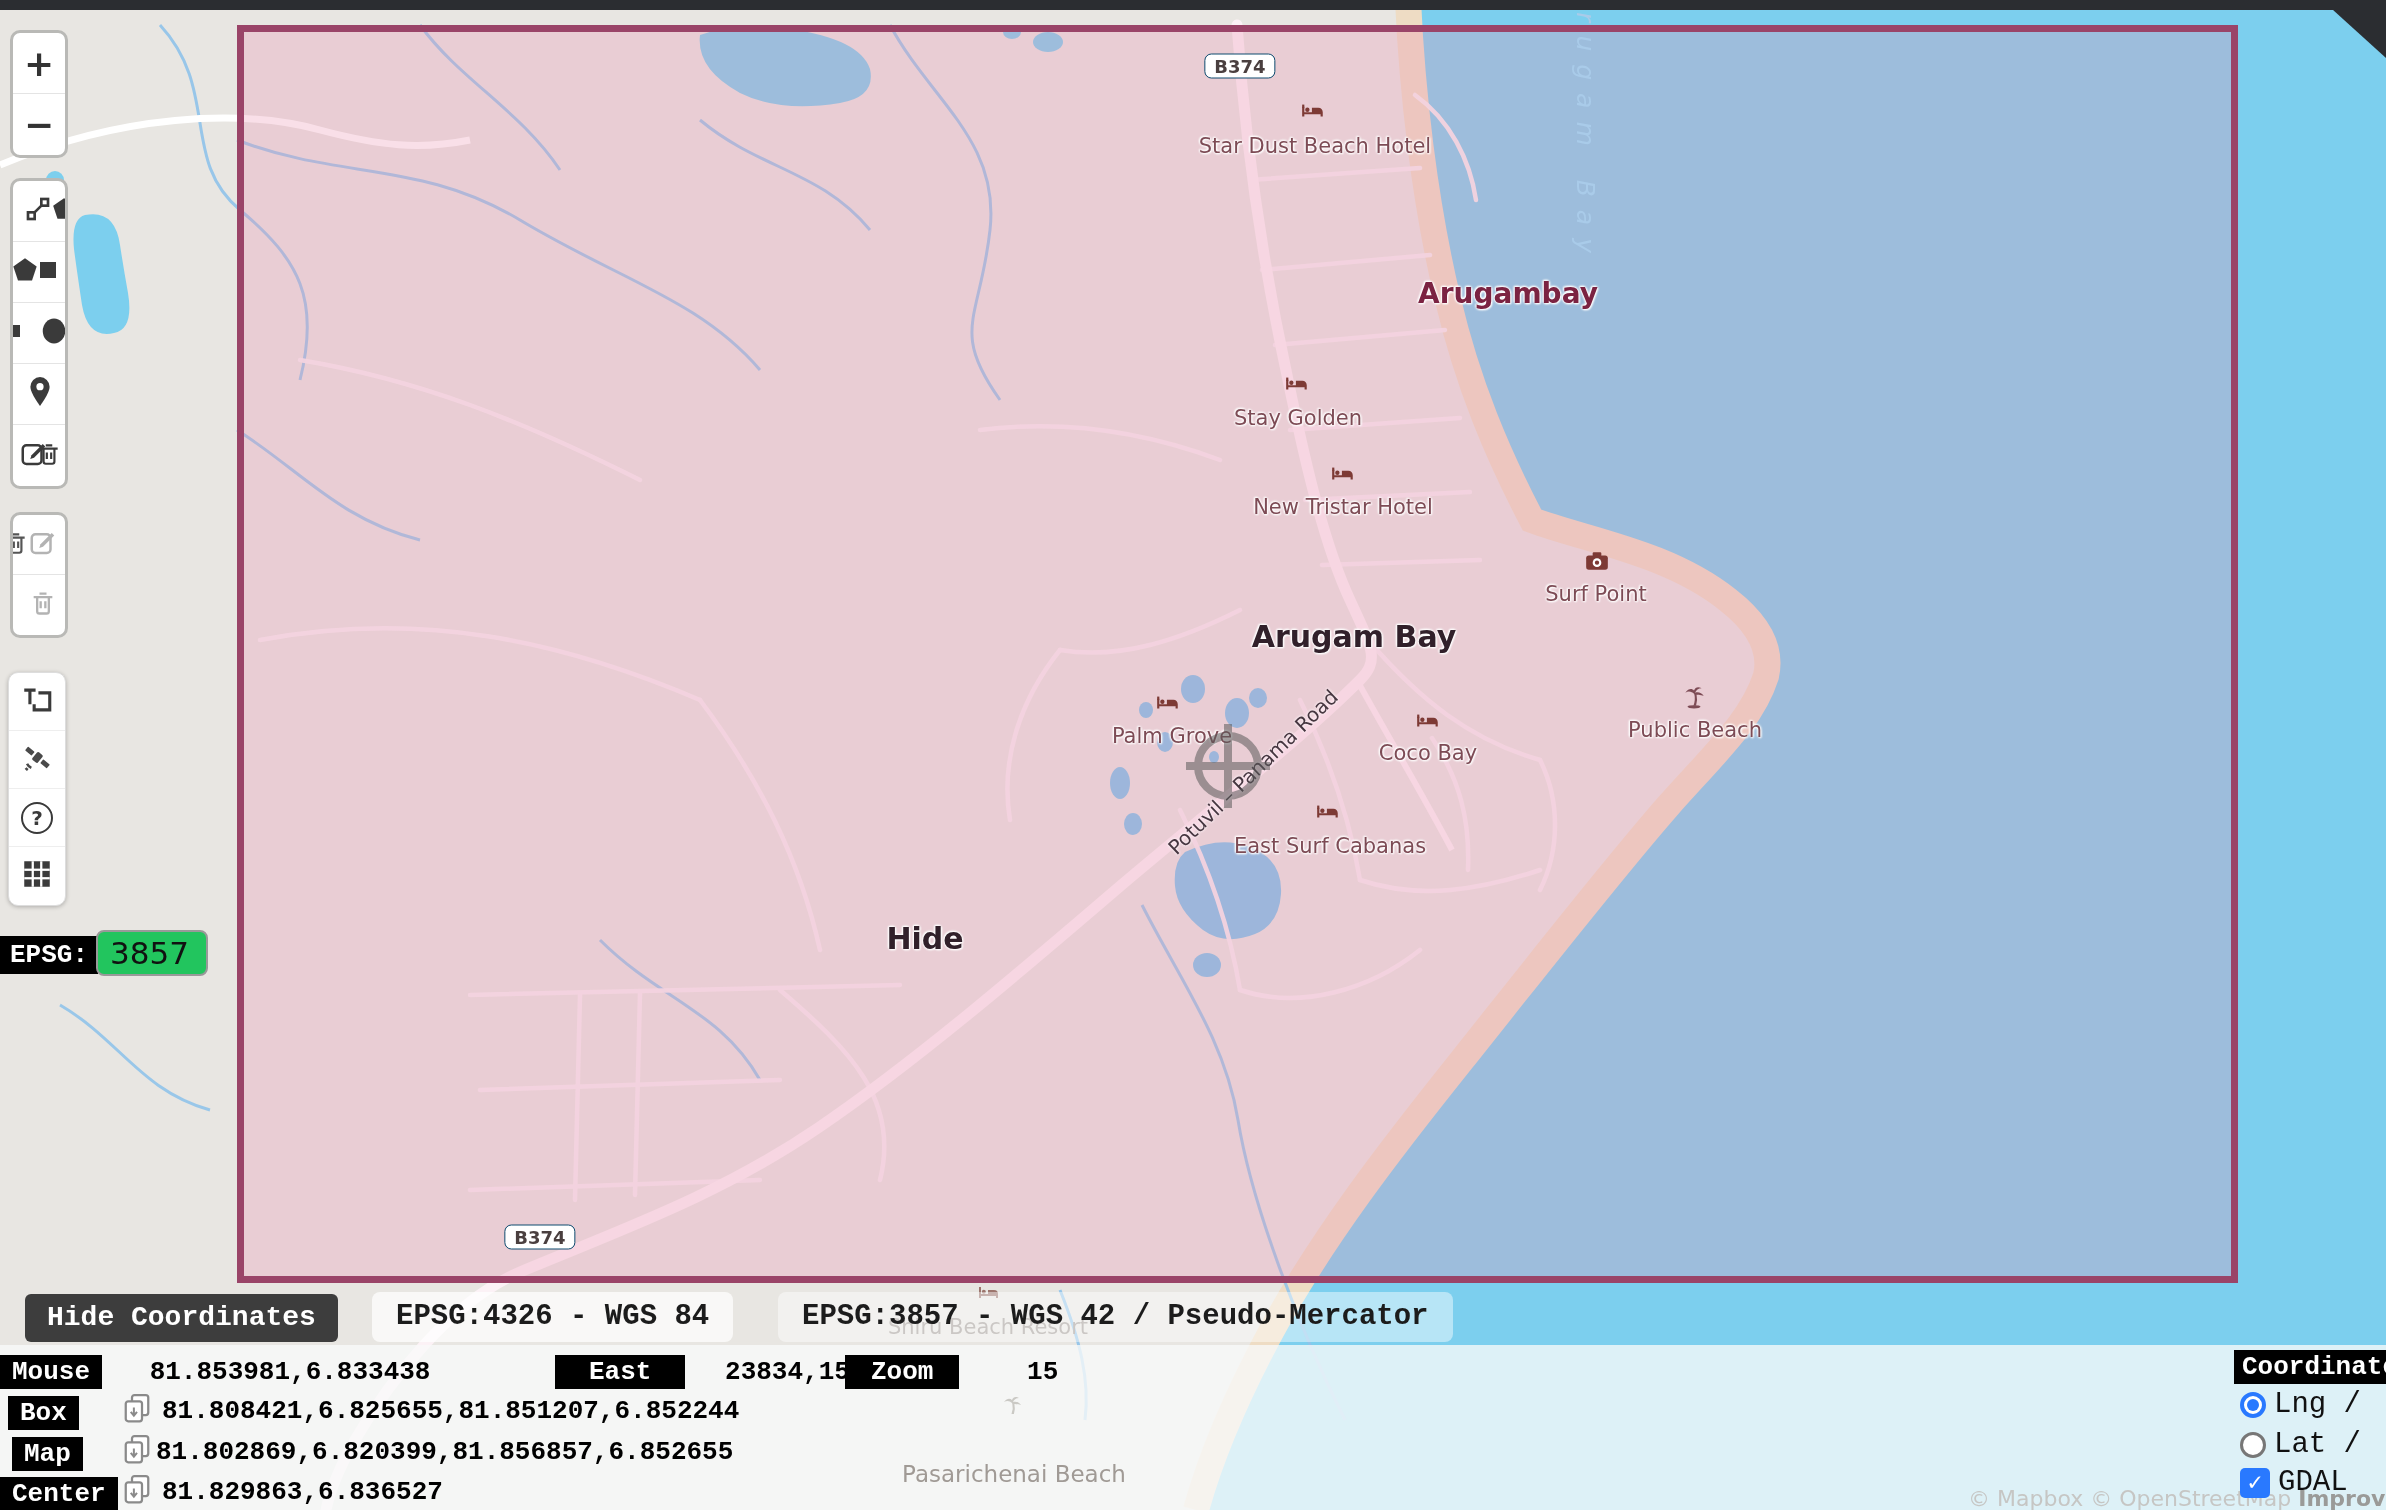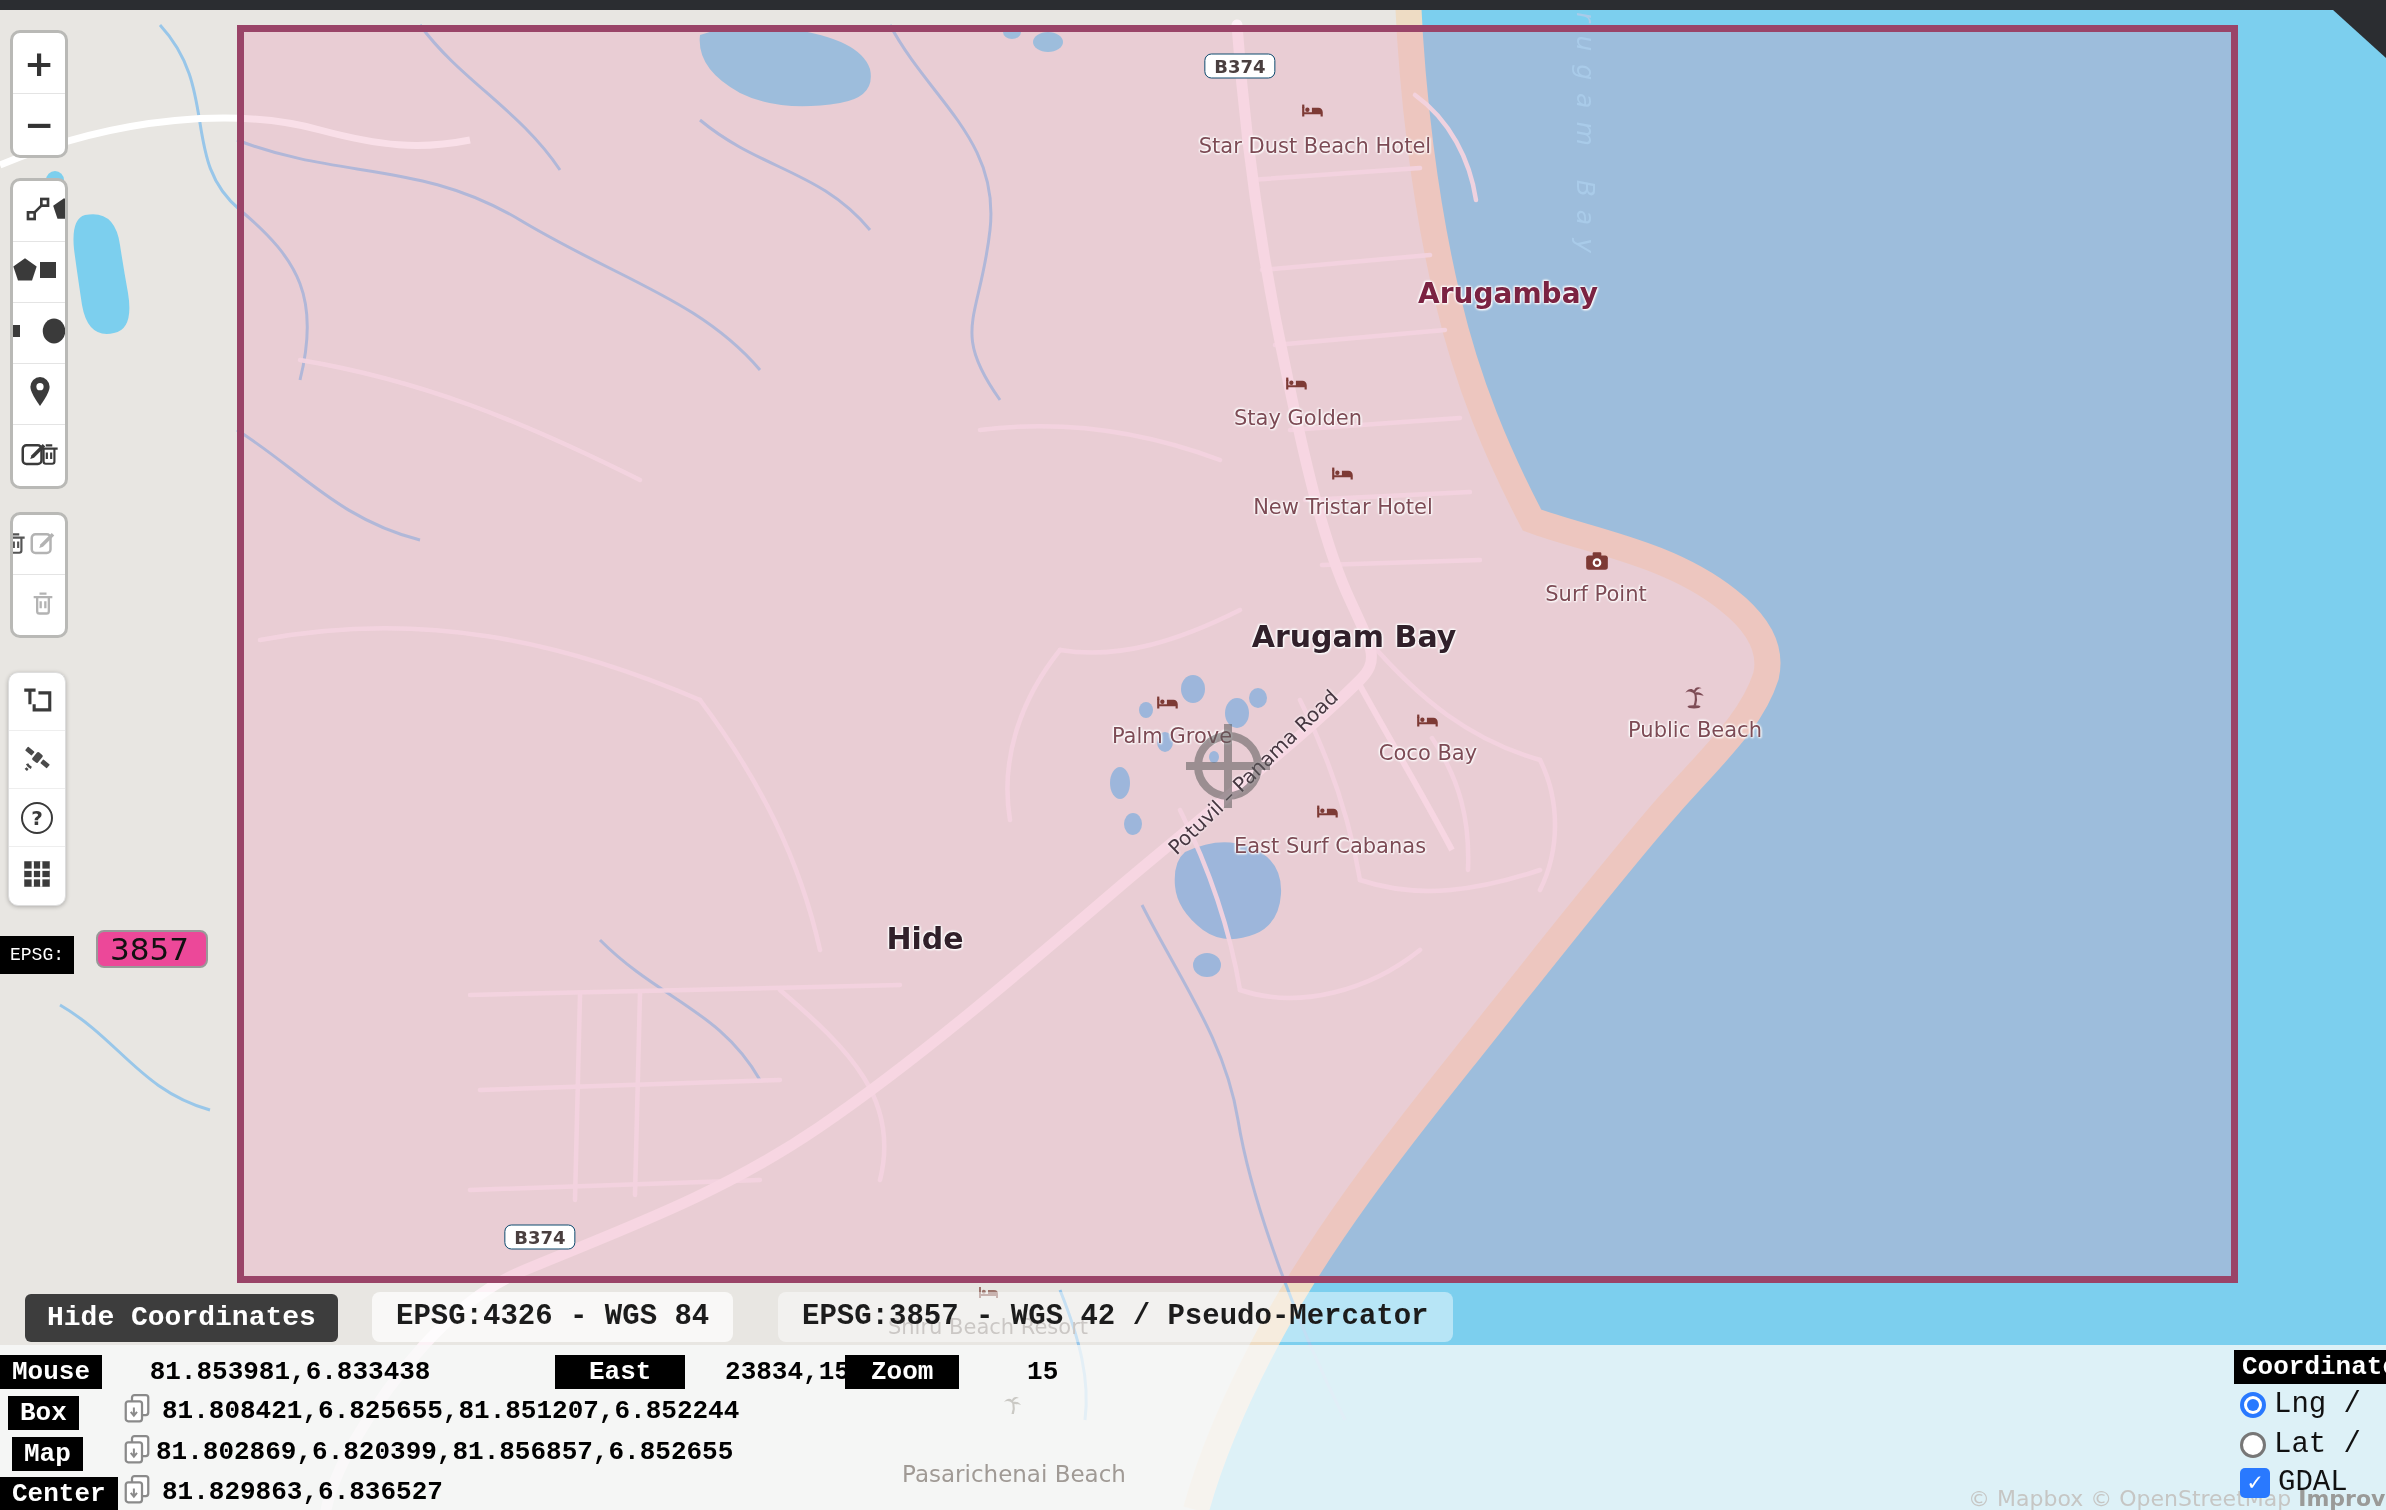--- a/index.html
+++ b/index.html
@@ -47,23 +47,23 @@
   .drawbox{left:10px;top:178px;width:58px}
   .drow{height:61px}
   .dicon{position:absolute;top:50%;transform:translateY(-50%)}
   .disbox{left:10px;top:512px;width:58px}
   .disrow{height:60px}
   .toolsbox{left:8px;top:672px;width:58px;border:1px solid #ddd;box-shadow:0 1px 4px rgba(0,0,0,.25)}
   .trow{height:58px;display:flex;align-items:center;justify-content:center;border-bottom:1px solid #eee}
   .trow:last-child{border-bottom:none}
   
   .epsg-label{position:absolute;left:0;top:936px;height:38px;background:#000;color:#fff;
-    font-family:var(--mono);font-weight:400;font-size:18px;line-height:38px;padding:0 10px;z-index:6}
-  .epsg-input{position:absolute;left:96px;top:930px;width:112px;height:38px;border:2px solid #999;
-    border-radius:8px;background:#ec4899;font-family:var(--sans);font-size:31px;padding:0 0 0 12px;z-index:6;color:#111}
+    font-family:var(--mono);font-weight:700;font-size:26px;line-height:38px;padding:0 10px;z-index:6}
+  .epsg-input{position:absolute;left:96px;top:930px;width:112px;height:46px;border:2px solid #999;
+    border-radius:8px;background:#22c55e;font-family:var(--sans);font-size:31px;padding:0 0 0 12px;z-index:6;color:#111}
   
   .hidebtn{position:absolute;left:25px;top:1294px;height:48px;background:#3d3d3d;border-radius:6px;
     color:#fff;font-family:var(--mono);font-weight:700;font-size:28px;line-height:48px;padding:0 22px;z-index:5;cursor:pointer}
   .epsgchip{position:absolute;top:1292px;height:50px;border-radius:8px;font-family:var(--mono);
     font-weight:700;font-size:29px;line-height:50px;color:#1c1c1c;padding:0 24px;z-index:5;white-space:nowrap}
   .chip4326{left:372px;background:rgba(255,255,255,.72)}
   .chip3857{left:778px;background:rgba(255,255,255,.45)}
   
   .crow{position:absolute;z-index:5;font-family:var(--mono);font-weight:700;font-size:26px;color:#000;white-space:nowrap}
   .blk{background:#000;color:#fff;padding:2px 12px;display:inline-block}

